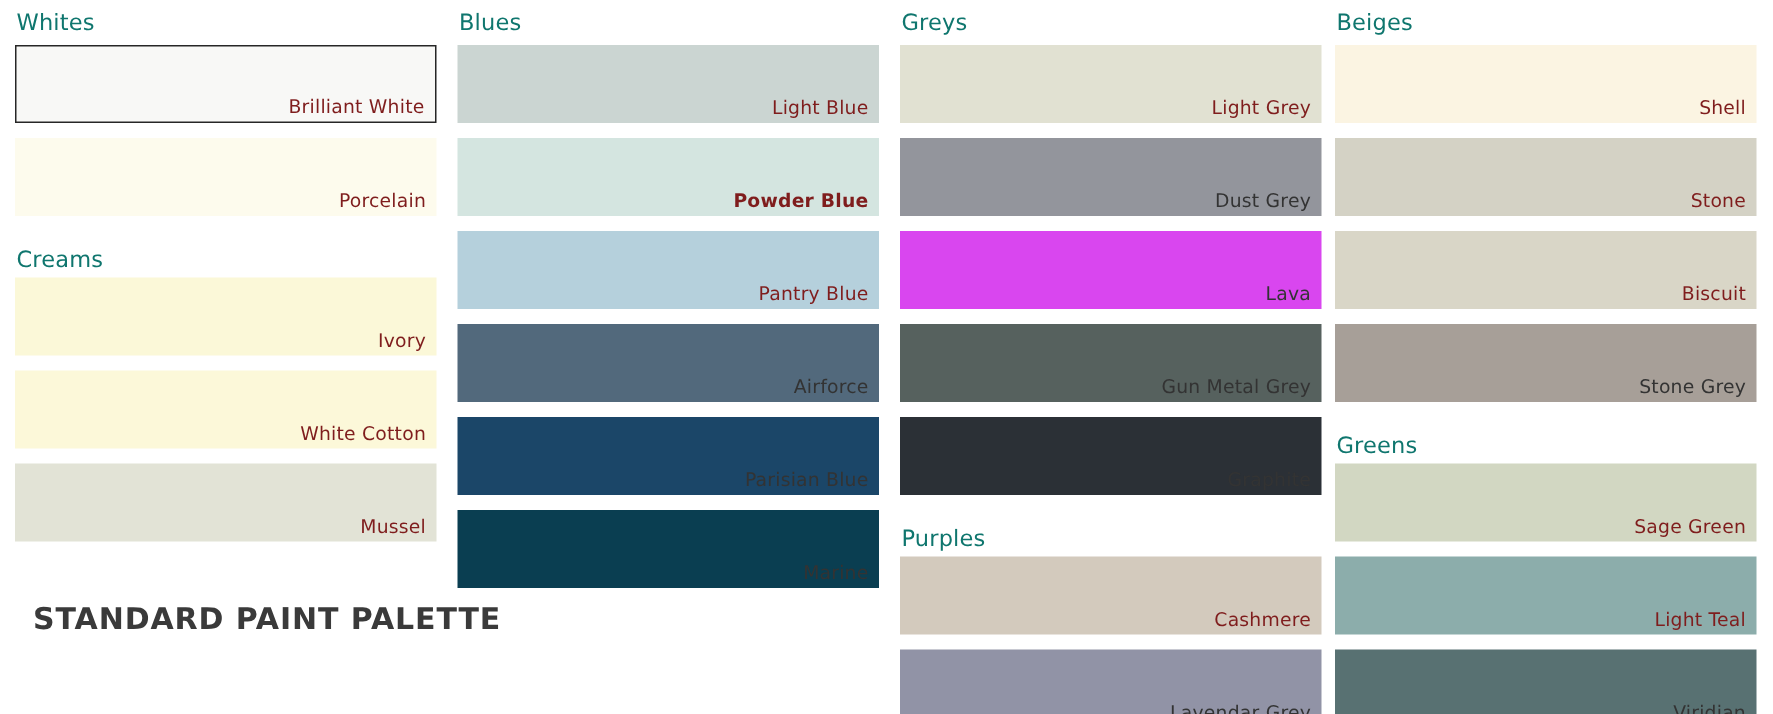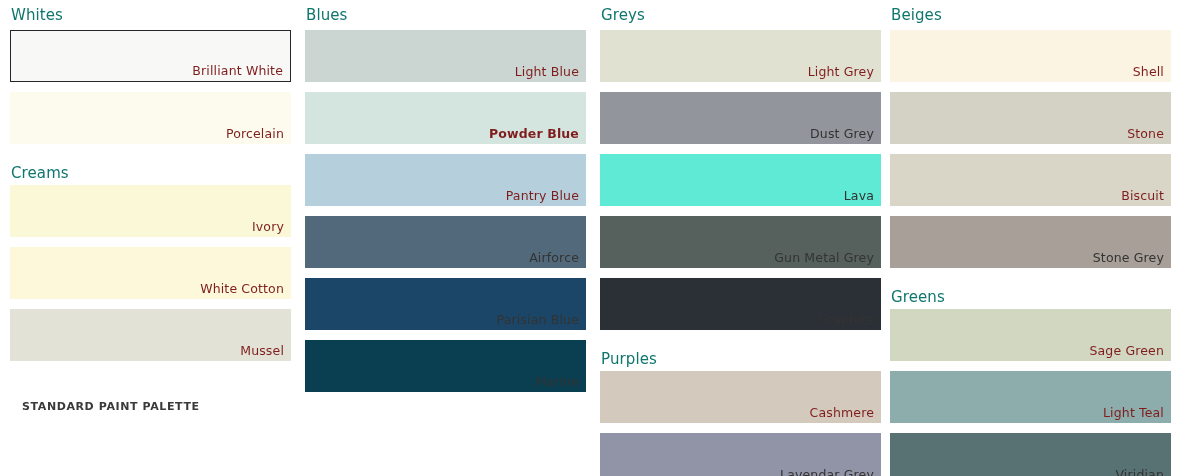--- a/index.html
+++ b/index.html
@@ -59,21 +59,21 @@
     letter-spacing: 0.15px;
     white-space: nowrap;
   }
   .swatch.dark .swatch-label { color: #7f1d1d; }
   .swatch.light .swatch-label { color: #333333; }
 
   #palette-title {
     position: absolute;
     left: 22px;
     top: 400px;
-    font-size: 11px;
+    font-size: 20px;
     font-weight: bold;
     letter-spacing: 0.6px;
     color: #3a3a3a;
   }
 </style>
 </head>
 <body>
 
 <div id="palette-page">
   <div id="columns-root">
@@ -125,21 +125,21 @@
       </div>
       <div class="column col-2">
         <div class="group-header">Greys</div>
         <div class="swatch-list">
           <div class="swatch dark" style="background: rgb(225, 225, 210);">
             <span class="swatch-label">Light Grey</span>
           </div>
           <div class="swatch light" style="background: rgb(147, 149, 156);">
             <span class="swatch-label">Dust Grey</span>
           </div>
-          <div class="swatch light" style="background: #5eead4; padding-left: 35px;">
+          <div class="swatch light" style="background: #d946ef; padding-left: 35px;">
             <span class="swatch-label">Lava</span>
           </div>
           <div class="swatch light" style="background: rgb(86, 97, 94);">
             <span class="swatch-label">Gun Metal Grey</span>
           </div>
           <div class="swatch light" style="background: rgb(43, 48, 54);">
             <span class="swatch-label">Graphite</span>
           </div>
         </div>
         <div class="group-header subsequent">Purples</div>

